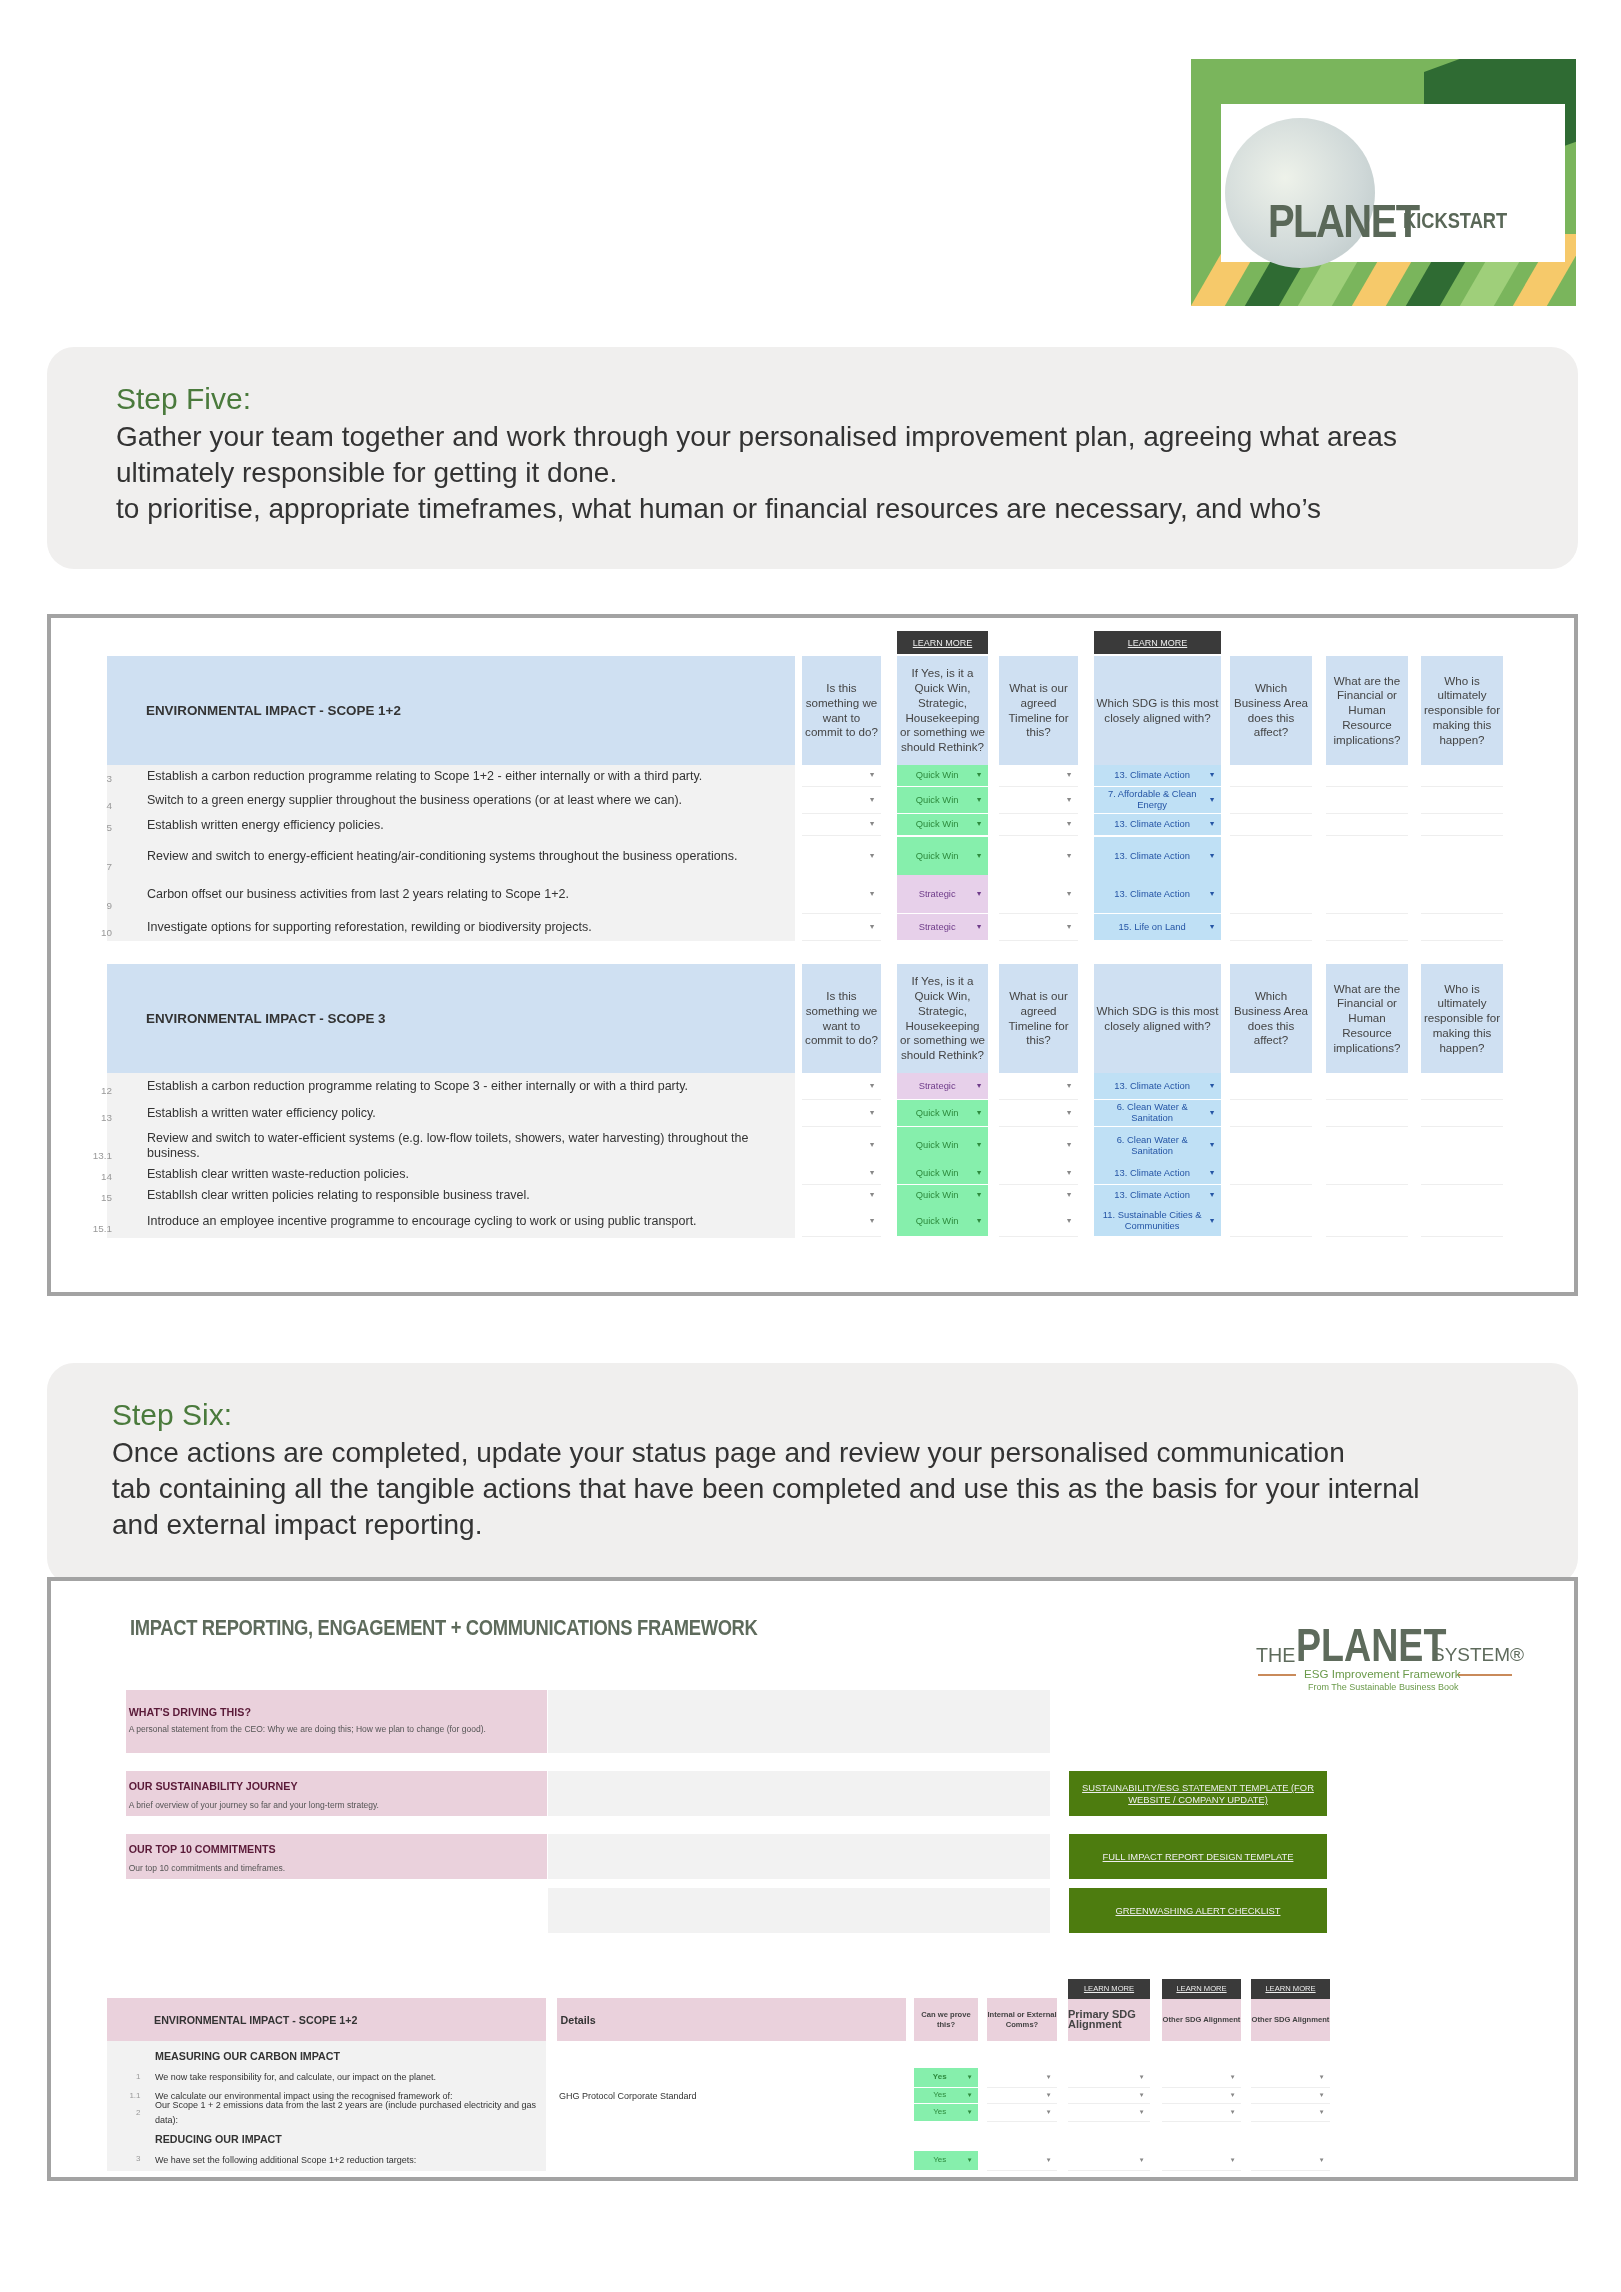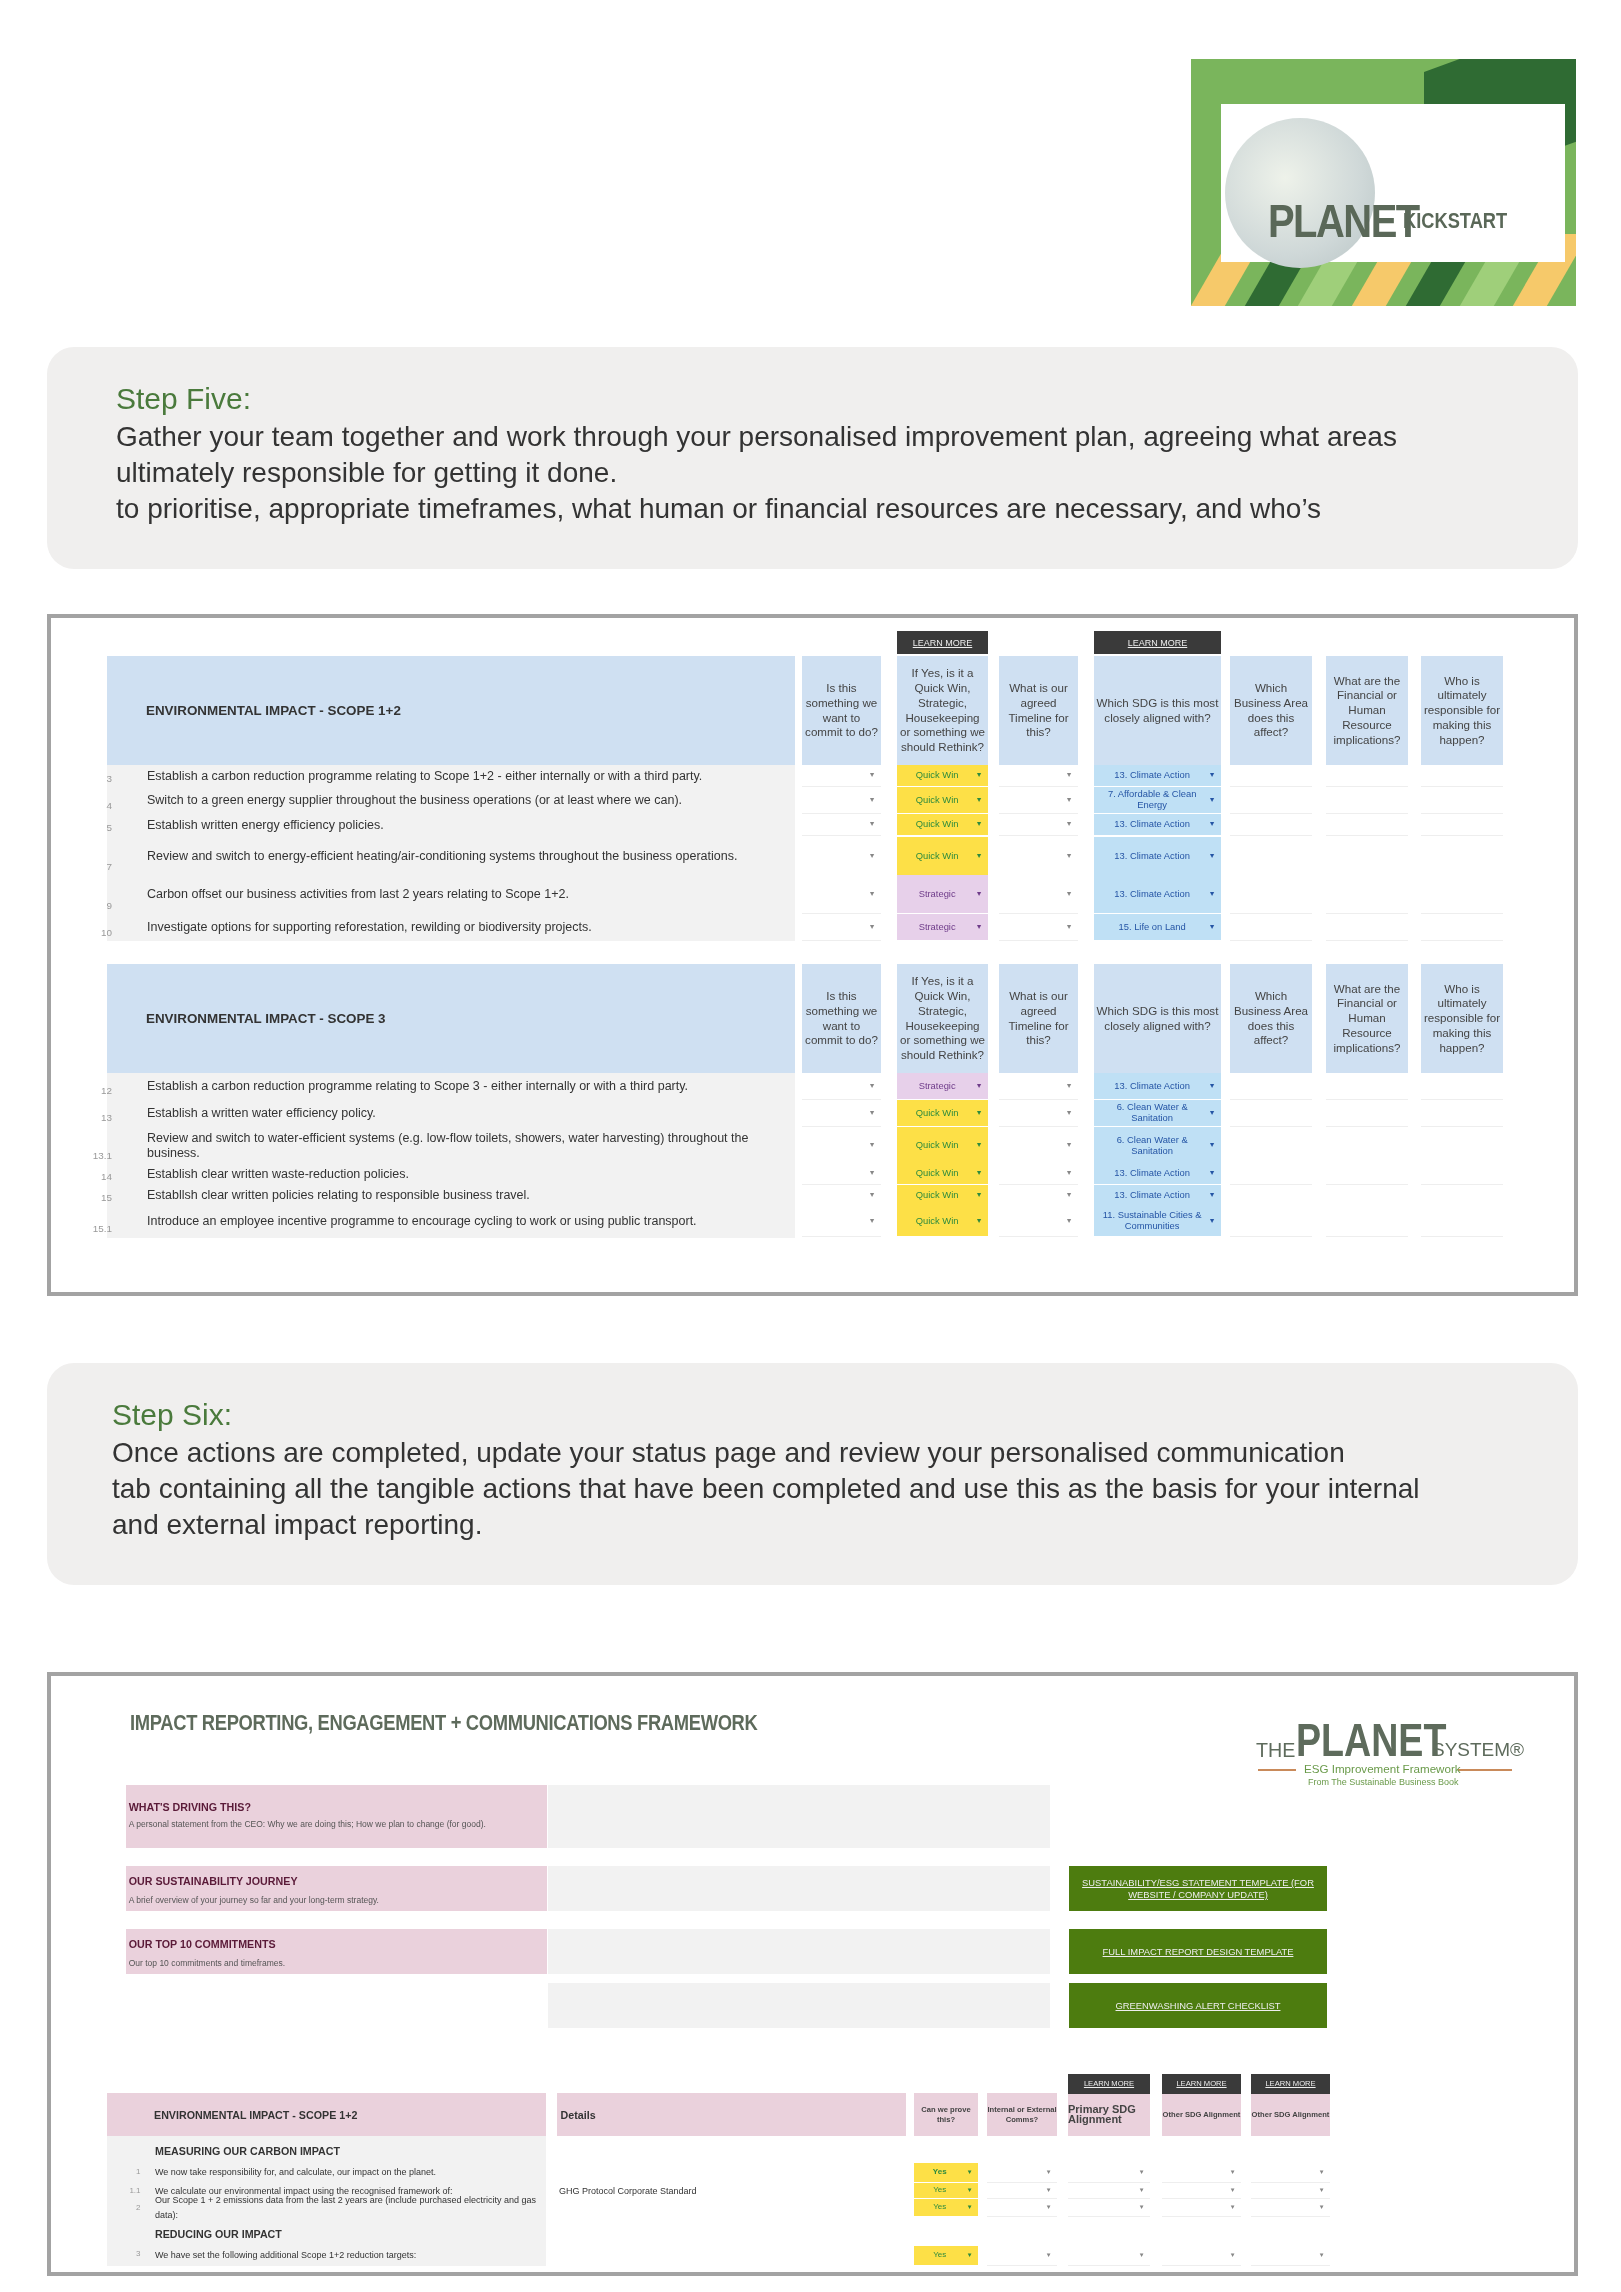--- a/index.html
+++ b/index.html
@@ -20,21 +20,21 @@
 
 .frame{border:4.5px solid #a3a3a3;background:#fff}
 .hdrblue{background:#cfe0f2}
 .cell{position:absolute}
 .qh{position:absolute;background:#cfe0f2;font-size:11.6px;line-height:14.8px;color:#444;text-align:center;display:flex;align-items:center;justify-content:center;padding:1.8px}
 .learn{position:absolute;background:#3a3a3a;color:#eee;font-size:9px;text-align:center;text-decoration:underline;display:flex;align-items:center;justify-content:center}
 .rowtxt{position:absolute;font-size:12.5px;color:#333;line-height:15px;display:flex;align-items:center}
 .rownum{position:absolute;font-size:9.9px;color:#999;text-align:right;width:27px}
 .dd{position:absolute;font-size:9.4px;display:flex;align-items:center;justify-content:center;text-align:center;line-height:10.7px;border-bottom:0.9px solid #fff}
 .dd .arr{position:absolute;right:5.4px;font-size:7.2px}
-.qw{background:#fde047;color:#2e8b3e}
+.qw{background:#86efac;color:#2e8b3e}
 .st{background:#e7d0ea;color:#6f3c8a}
 .sdg{background:#bfe0f5;color:#2555a5}
 .empt{background:#fff;color:#888;border-bottom:0.9px solid #eee}
 .graybg{background:#f2f2f2}
 .pink{background:#ead1dc}
 .darkbtn{position:absolute;background:#4d7c0f;color:#eee;font-size:9.4px;text-decoration:underline;display:flex;align-items:center;justify-content:center;text-align:center;line-height:11.6px;padding:0 7.2px}
 </style>
 </head>
 <body>
 
@@ -315,21 +315,21 @@
 
 <div class="abs step" style="left:47px;top:1363px;width:1531px;height:222px">
   <div class="abs title" style="left:65px;top:34px">Step Six:</div>
   <div class="abs body" style="left:65px;top:72px;width:1451px">
     <div>Once actions are completed, update your status page and review your personalised communication</div>
     <div>tab containing all the tangible actions that have been completed and use this as the basis for your internal</div>
     <div>and external impact reporting.</div>
   </div>
 </div>
 
-<div class="abs frame" style="left:47px;top:1672px;width:1531px;height:604px" id="commsframe">
+<div class="abs frame" style="left:47px;top:1577px;width:1531px;height:604px" id="commsframe">
   <div class="abs" style="left:79px;top:34px;font-size:22.4px;font-weight:bold;color:#5e6b5c;transform:scaleX(.82);transform-origin:left;letter-spacing:-0.4px">IMPACT REPORTING, ENGAGEMENT + COMMUNICATIONS FRAMEWORK</div>
 
   <div class="abs" style="left:1205px;top:36px;width:269px;height:81px">
     <span class="abs" style="left:0;top:27px;font-size:19.7px;color:#5e6b5c">THE</span>
     <span class="abs" style="left:40px;top:0;font-size:47px;font-weight:bold;color:#5e6b5c;transform:scaleX(.8);transform-origin:left">PLANET</span>
     <span class="abs" style="left:176px;top:27px;font-size:19px;color:#5e6b5c">SYSTEM®</span>
     <div class="abs" style="left:1.8px;top:57px;width:38px;height:1.8px;background:#c98a5a"></div>
     <div class="abs" style="left:202px;top:57px;width:54px;height:1.8px;background:#c98a5a"></div>
     <span class="abs" style="left:48px;top:50px;font-size:11.6px;color:#6a9a4a">ESG Improvement Framework</span>
     <span class="abs" style="left:52px;top:65px;font-size:9px;color:#6a9a4a">From The Sustainable Business Book</span>

